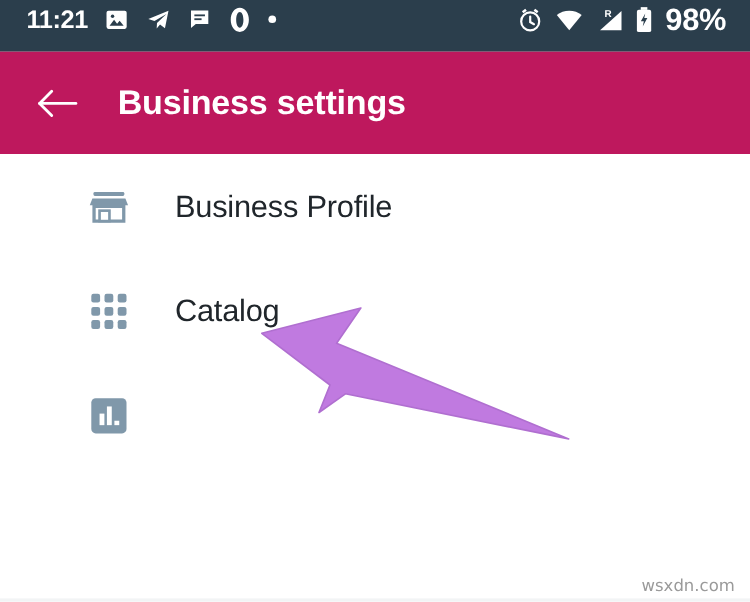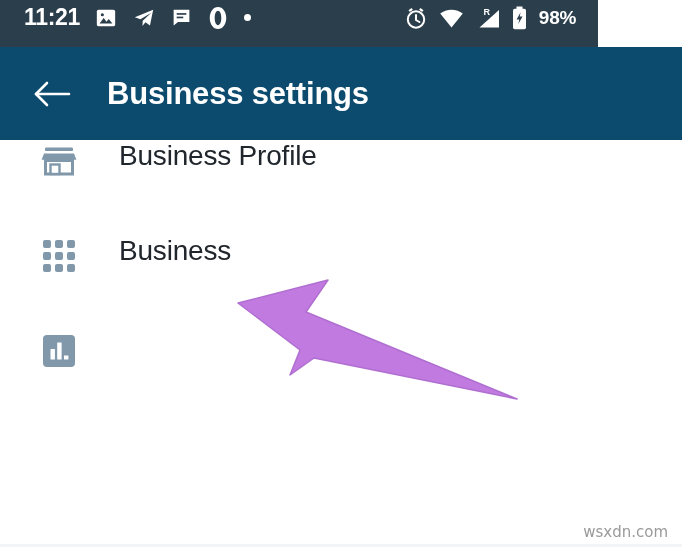--- a/index.html
+++ b/index.html
@@ -12,21 +12,21 @@
     height: 547px;
     overflow: hidden;
     font-family: "Liberation Sans", sans-serif;
     position: relative;
   }
 
   
   .status-bar {
     position: absolute;
     top: 0; left: 0;
-    width: 598px;
+    width: 682px;
     height: 47px;
     background: #2b3e4c;
     display: flex;
     align-items: center;
     box-sizing: border-box;
     padding: 0 22px 12px 24px;
   }
   .status-left {
     display: flex;
     align-items: center;
@@ -40,21 +40,21 @@
   }
   .status-clock {
     color: #ffffff;
     font-size: 23px;
     font-weight: bold;
     letter-spacing: -0.3px;
     line-height: 1;
   }
   .status-battery-pct {
     color: #ffffff;
-    font-size: 19px;
+    font-size: 28px;
     font-weight: bold;
     letter-spacing: -0.3px;
     line-height: 1;
     margin-left: 1px;
   }
   .sicon {
     display: inline-flex;
     align-items: center;
     justify-content: center;
   }
@@ -64,21 +64,21 @@
     border-radius: 50%;
     background: #ffffff;
   }
 
   
   .app-bar {
     position: absolute;
     top: 47px; left: 0;
     width: 682px;
     height: 93px;
-    background: #0c4a6e;
+    background: #be185d;
     display: flex;
     align-items: center;
     box-sizing: border-box;
     padding-left: 30px;
   }
   .back-arrow {
     width: 44px;
     height: 44px;
     display: flex;
     align-items: center;
@@ -109,24 +109,25 @@
     background: #ffffff;
   }
   .list {
     position: absolute;
     top: 0; left: 0;
     width: 682px;
   }
   .list-item {
     height: 95px;
     display: flex;
-    align-items: flex-start;
+    align-items: center;
     box-sizing: border-box;
-    padding-left: 38px;
+    padding-left: 58px;
     cursor: pointer;
+    margin-left: 20px;
   }
   .item-icon {
     width: 42px;
     height: 42px;
     display: flex;
     align-items: center;
     justify-content: center;
     flex: 0 0 auto;
   }
   .item-label {
@@ -274,21 +275,21 @@
           <rect x="14" y="2" width="8" height="8" rx="2" fill="#8098aa"></rect>
           <rect x="26" y="2" width="8" height="8" rx="2" fill="#8098aa"></rect>
           <rect x="2" y="14" width="8" height="8" rx="2" fill="#8098aa"></rect>
           <rect x="14" y="14" width="8" height="8" rx="2" fill="#8098aa"></rect>
           <rect x="26" y="14" width="8" height="8" rx="2" fill="#8098aa"></rect>
           <rect x="2" y="26" width="8" height="8" rx="2" fill="#8098aa"></rect>
           <rect x="14" y="26" width="8" height="8" rx="2" fill="#8098aa"></rect>
           <rect x="26" y="26" width="8" height="8" rx="2" fill="#8098aa"></rect>
         </svg>
       </span>
-      <span class="item-label">Business</span>
+      <span class="item-label">Catalog</span>
     </div>
 
     <div class="list-item">
       <span class="item-icon">
         <svg width="34" height="34" viewBox="0 0 34 34">
           <rect x="1" y="1" width="32" height="32" rx="4" fill="#8098aa"></rect>
           <rect x="8.5" y="15" width="4.4" height="10.5" fill="#ffffff"></rect>
           <rect x="15.2" y="8.5" width="4.4" height="17" fill="#ffffff"></rect>
           <rect x="22" y="21.5" width="4.4" height="4" fill="#ffffff"></rect>
         </svg>

